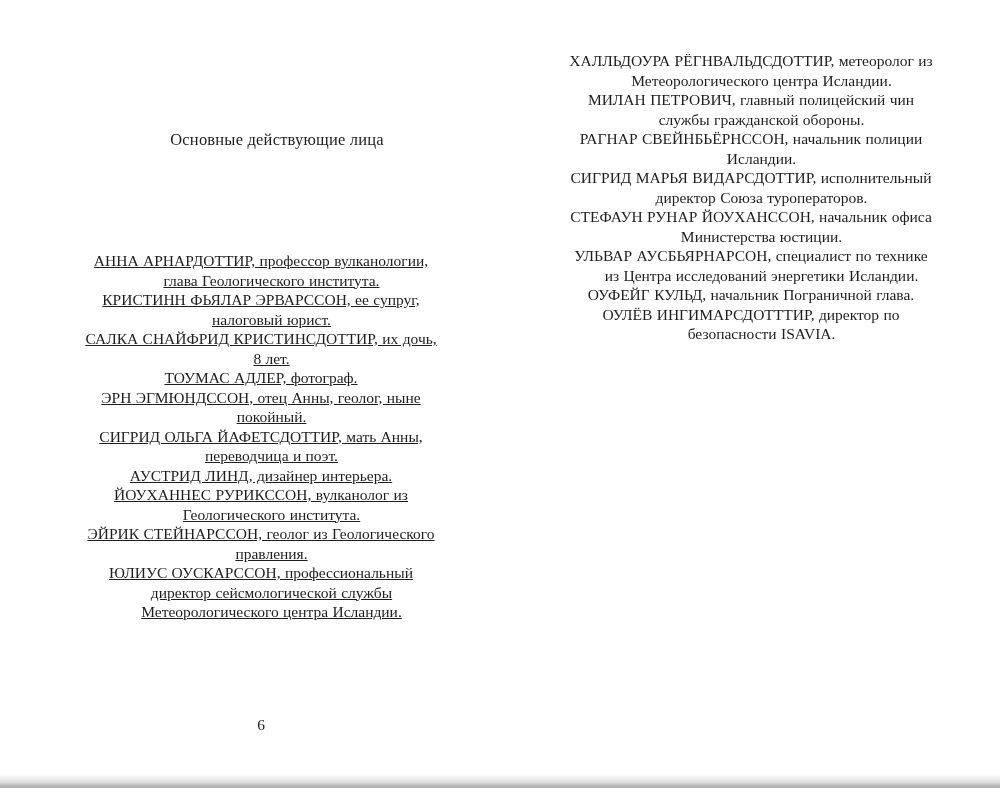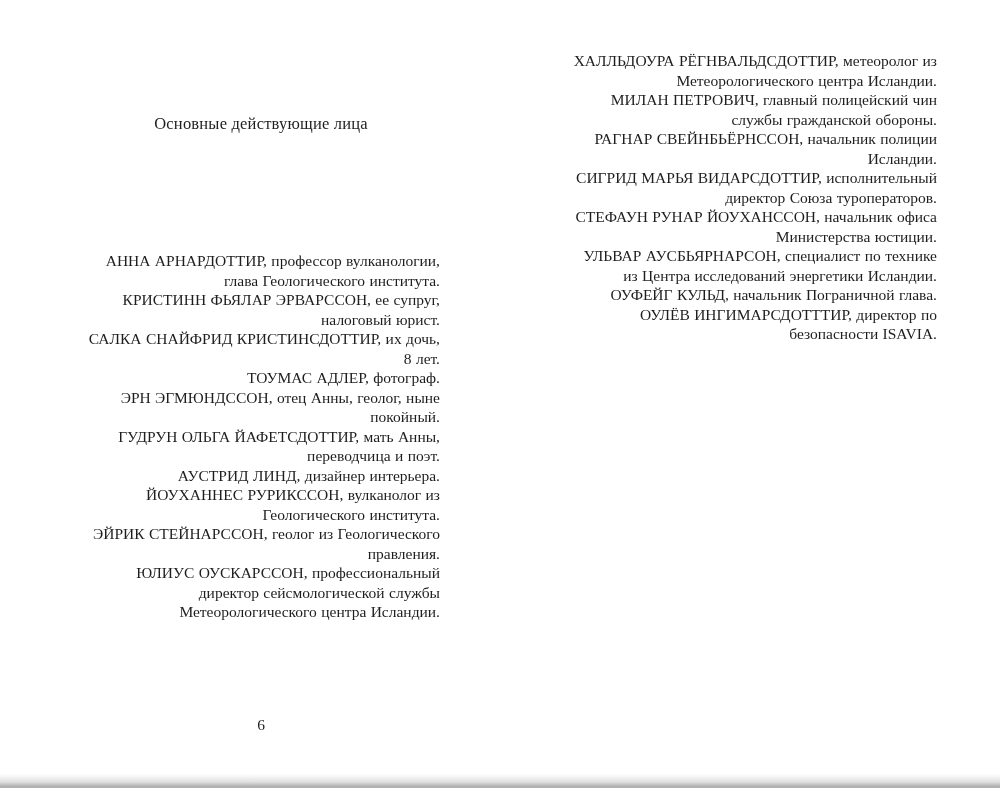--- a/index.html
+++ b/index.html
@@ -18,43 +18,44 @@
     color: #1e1e1e;
   }
   .page-title {
     position: absolute;
     left: 82px;
     top: 114px;
     width: 358px;
     text-align: center;
     font-size: 16.5px;
     font-weight: normal;
-    margin: 0;
+    margin: 16px;
     letter-spacing: 0.2px;
   }
   .char-list {
     position: absolute;
     margin: 0;
     padding: 0;
   }
   .char-list.left {
     left: 82px;
     top: 251px;
     width: 358px;
+    text-decoration: underline;
   }
   .char-list.right {
     left: 565px;
     top: 51px;
     width: 372px;
   }
   .entry {
     margin: 0;
     font-size: 15.5px;
     line-height: 19.5px;
-    text-align: right;
+    text-align: center;
     padding-left: 21px;
     text-indent: -21px;
     word-spacing: 0.5px;
   }
   .page-number {
     position: absolute;
     left: 82px;
     top: 716px;
     width: 358px;
     text-align: center;
@@ -80,21 +81,21 @@
 <div class="page-spread">
 
   <h1 class="page-title">Основные действующие лица</h1>
 
   <div class="char-list left">
       <p class="entry">АННА АРНАРДОТТИР, профессор вулканологии, глава Геологического института.</p>
       <p class="entry">КРИСТИНН ФЬЯЛАР ЭРВАРССОН, ее супруг, налоговый юрист.</p>
       <p class="entry">САЛКА СНАЙФРИД КРИСТИНСДОТТИР, их дочь, 8 лет.</p>
       <p class="entry">ТОУМАС АДЛЕР, фотограф.</p>
       <p class="entry">ЭРН ЭГМЮНДССОН, отец Анны, геолог, ныне покойный.</p>
-      <p class="entry">ГУДРУН ОЛЬГА ЙАФЕТСДОТТИР, мать Анны, переводчица и поэт.</p>
+      <p class="entry">СИГРИД ОЛЬГА ЙАФЕТСДОТТИР, мать Анны, переводчица и поэт.</p>
       <p class="entry">АУСТРИД ЛИНД, дизайнер интерьера.</p>
       <p class="entry">ЙОУХАННЕС РУРИКССОН, вулканолог из Геологического института.</p>
       <p class="entry">ЭЙРИК СТЕЙНАРССОН, геолог из Геологического правления.</p>
       <p class="entry">ЮЛИУС ОУСКАРССОН, профессиональный директор сейсмологической службы Метеорологического центра Исландии.</p>
     </div>
 
   <div class="char-list right">
       <p class="entry">ХАЛЛЬДОУРА РЁГНВАЛЬДСДОТТИР, метеоролог из Метеорологического центра Исландии.</p>
       <p class="entry">МИЛАН ПЕТРОВИЧ, главный полицейский чин службы гражданской обороны.</p>
       <p class="entry">РАГНАР СВЕЙНБЬЁРНССОН, начальник полиции Исландии.</p>

